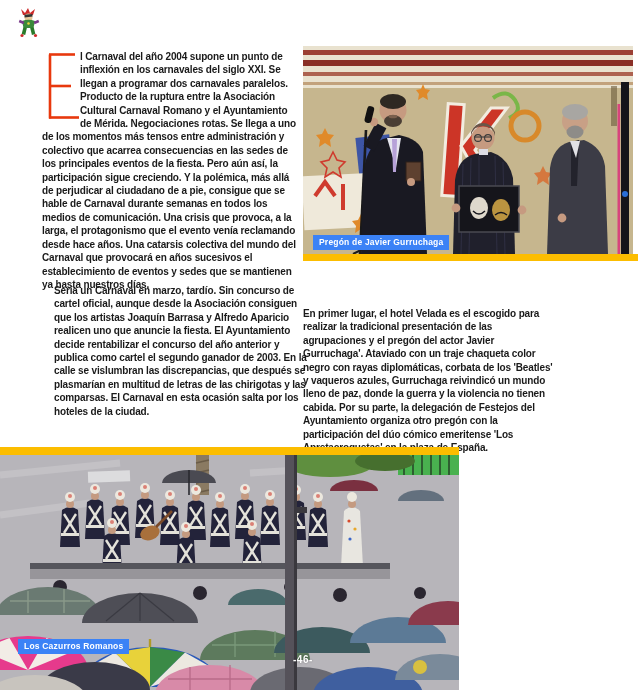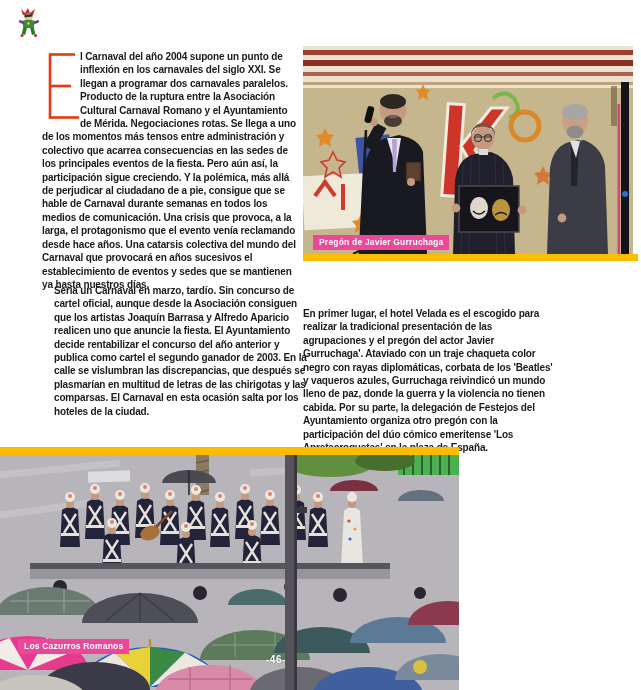--- a/index.html
+++ b/index.html
@@ -31,30 +31,30 @@
   #photo-bottom{left:0px;top:455px;width:459px;height:235px;}
   .photo svg{display:block;}
 
   
   .ybar{position:absolute;background:#FCBD00;}
   #ybar-top{left:303px;top:254px;width:335px;height:7px;}
   #ybar-bottom{left:0px;top:447px;width:459px;height:8px;}
 
   
   .caption-chip{
-    position:absolute;background:#ec4899;color:#ffffff;
+    position:absolute;background:#3b82f6;color:#ffffff;
     font-size:8.5px;line-height:11px;padding:2px 6px 2px 6px;letter-spacing:0.2px;
     white-space:nowrap;
   }
   #caption-top{left:10px;top:189px;}
   #caption-bottom{left:18px;top:184px;}
 
   
   .page-number{
-    position:absolute;left:266px;top:199px;color:#ffffff;font-size:10px;
+    position:absolute;left:293px;top:199px;color:#ffffff;font-size:10px;
     letter-spacing:0.5px;text-shadow:0 0 2px rgba(0,0,0,.35);
   }
 </style>
 </head>
 <body>
 
 <div class="page">
 
   <div class="logo">
     <svg width="26" height="30" viewBox="0 0 26 30">

